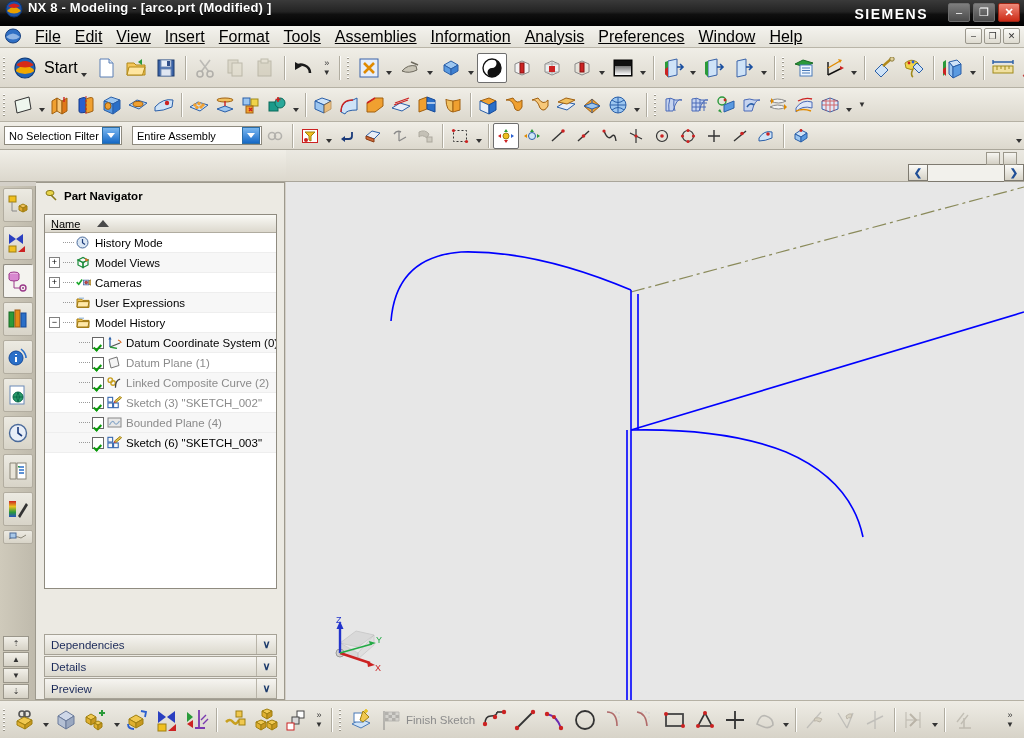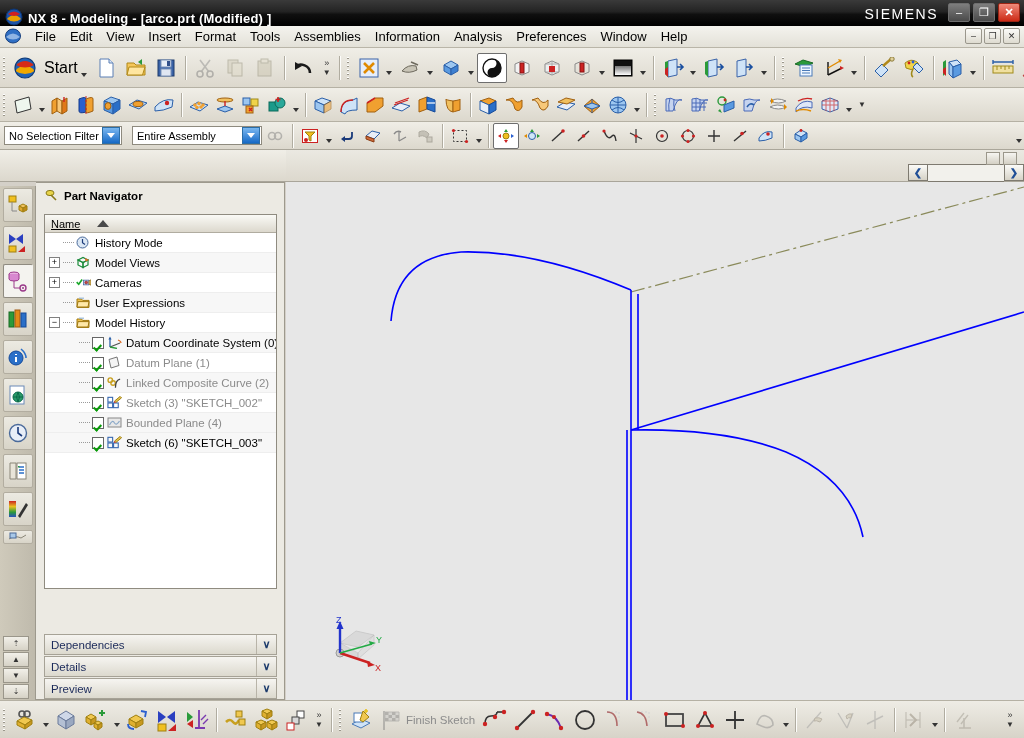--- a/index.html
+++ b/index.html
@@ -9,49 +9,49 @@
     font-size:11px;
     background:#d4d0c8;
     -webkit-font-smoothing:none;
   }
   #app{ position:relative; width:1024px; height:738px; }
 
   
   .titlebar{
     position:absolute; left:0; top:0; width:1024px; height:26px;
     background:linear-gradient(180deg,#3a3a3a 0%,#232323 45%,#101010 55%,#000 100%);
-    display:flex; align-items:flex-end;
+    display:flex; align-items:flex-start;
   }
   .titlebar .tl-icon{ width:18px;height:18px;margin:0 5px 0 5px; position:relative;}
   .titlebar .tl-title{
     color:#fff; font-weight:bold; font-size:13px; letter-spacing:.2px;
     text-shadow:0 1px 0 #000;
   }
   .siemens{
-    position:absolute; right:86px; top:6px;
-    color:#fff; font-weight:normal; font-size:14px; letter-spacing:1.5px;
+    position:absolute; right:96px; top:6px;
+    color:#fff; font-weight:bold; font-size:14px; letter-spacing:1.5px;
   }
   .tbtns{ position:absolute; right:4px; top:3px; display:flex; gap:3px;}
   .tbtn{
     width:22px;height:19px;border:1px solid #6e6e6e;border-radius:2px;
     background:linear-gradient(180deg,#7e7e7e,#4a4a4a);
     color:#fff; font-size:11px; display:flex;align-items:center;justify-content:center;
     line-height:1;
   }
   .tbtn.close{ background:linear-gradient(180deg,#f08a7a,#cc2a16); border-color:#9a2413; font-weight:bold;}
 
   
   .menubar{
     position:absolute; left:0; top:26px; width:1024px; height:22px;
     background:linear-gradient(180deg,#f4f3ee,#e3e1d8);
     border-bottom:1px solid #b9b5a8;
     display:flex; align-items:center;
   }
   .menubar .mlogo{ width:20px;height:18px;margin:0 4px 0 4px;position:relative;}
-  .menu-item{ padding:2px 7px; color:#000; font-size:13px; cursor:default;}
+  .menu-item{ padding:2px 7px; color:#000; font-size:16px; cursor:default;text-decoration:underline;}
   .win-btns{ position:absolute; right:4px; top:2px; display:flex; gap:2px; }
   .win-btn{
     width:17px;height:16px;border:1px solid #9a978c;border-radius:2px;
     background:linear-gradient(180deg,#fbfbf8,#dedbd0);
     font-size:9px; display:flex;align-items:center;justify-content:center;color:#333;
   }
 
   
   .toolbar{
     position:absolute; left:0; width:1024px;

